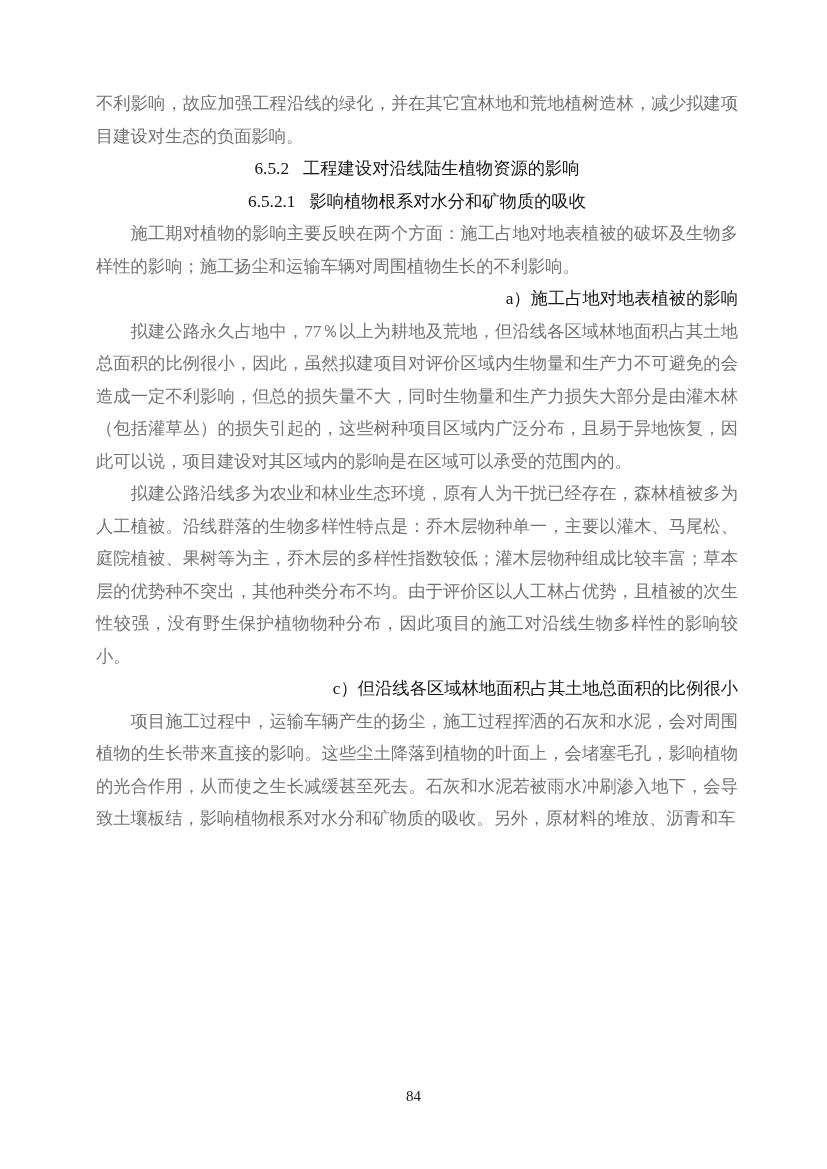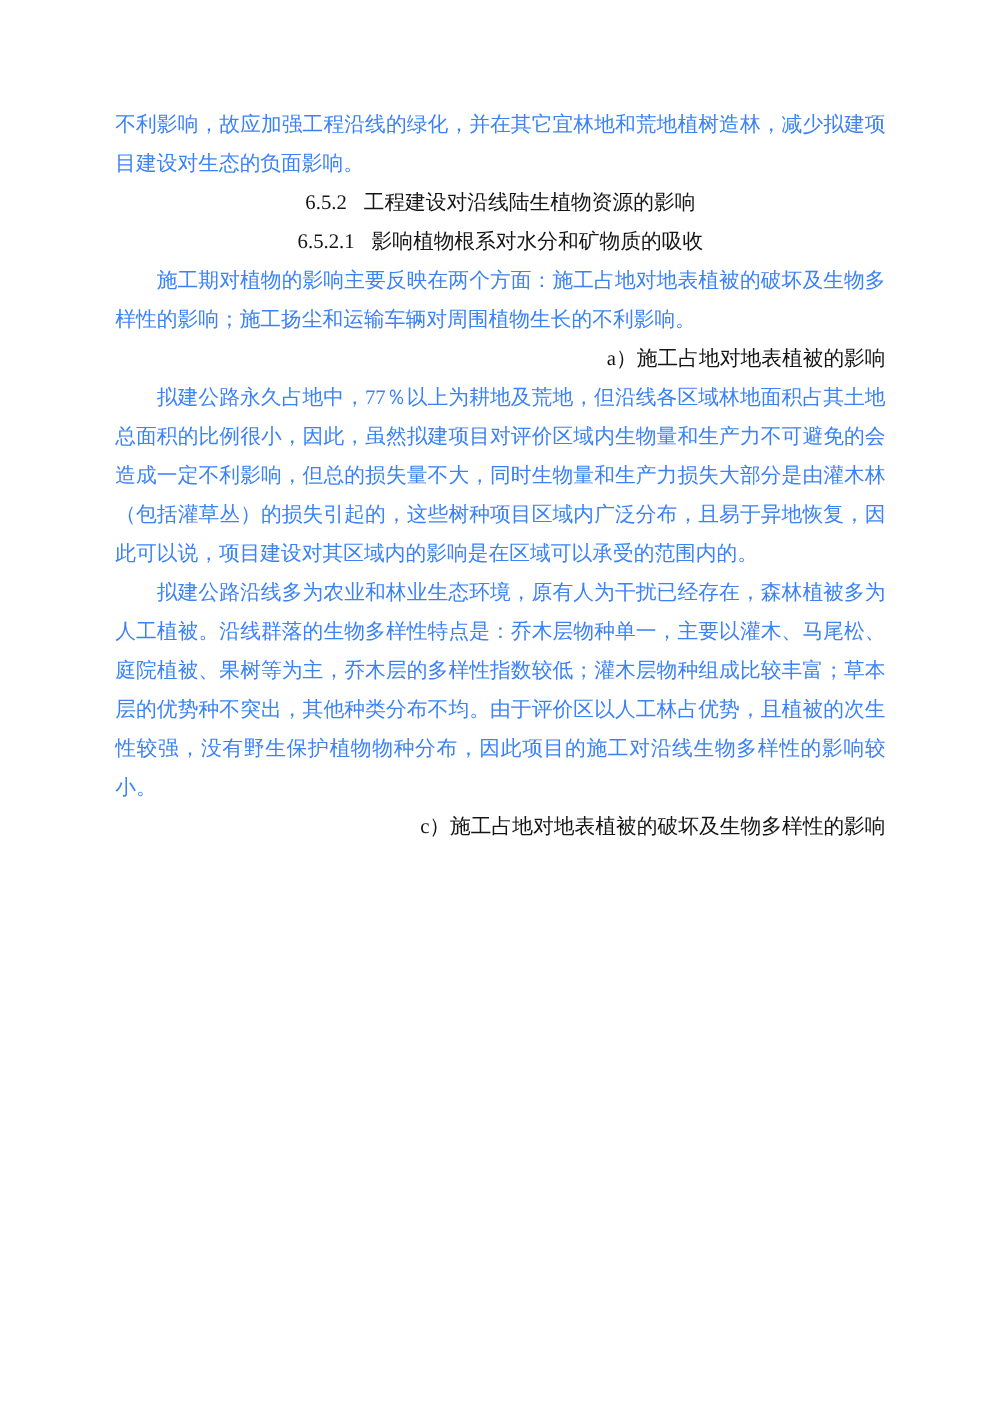--- a/index.html
+++ b/index.html
@@ -26,21 +26,21 @@
     width: 642px;
   }
   .para, .heading, .subitem {
     font-size: 17.3px;
     line-height: 32.5px;
     text-align: justify;
     text-justify: inter-ideograph;
     font-weight: normal;
     word-break: break-all;
   }
-  .para { color: #3b82f6; }
+  .para { color: #737373; }
   .para.indent { text-indent: 2em; }
   .heading { text-align: center; }
   .heading .sec-num { display: inline-block; margin-right: 14px; }
   .subitem { text-align: right; text-indent: 2em; }
   .footer {
     position: absolute;
     left: 0;
     top: 1086px;
     width: 827px;
     text-align: center;
@@ -64,18 +64,22 @@
     <p class="para indent">施工期对植物的影响主要反映在两个方面：施工占地对地表植被的破坏及生物多样性的影响；施工扬尘和运输车辆对周围植物生长的不利影响。</p>
 
     <p class="subitem">a）施工占地对地表植被的影响</p>
 
 
     <p class="para indent">拟建公路永久占地中，77％以上为耕地及荒地，但沿线各区域林地面积占其土地总面积的比例很小，因此，虽然拟建项目对评价区域内生物量和生产力不可避免的会造成一定不利影响，但总的损失量不大，同时生物量和生产力损失大部分是由灌木林（包括灌草丛）的损失引起的，这些树种项目区域内广泛分布，且易于异地恢复，因此可以说，项目建设对其区域内的影响是在区域可以承受的范围内的。</p>
 
 
     <p class="para indent">拟建公路沿线多为农业和林业生态环境，原有人为干扰已经存在，森林植被多为人工植被。沿线群落的生物多样性特点是：乔木层物种单一，主要以灌木、马尾松、庭院植被、果树等为主，乔木层的多样性指数较低；灌木层物种组成比较丰富；草本层的优势种不突出，其他种类分布不均。由于评价区以人工林占优势，且植被的次生性较强，没有野生保护植物物种分布，因此项目的施工对沿线生物多样性的影响较小。</p>
 
-    <p class="subitem">c）施工占地对地表植被的破坏及生物多样性的影响</p>
+    <p class="subitem">c）但沿线各区域林地面积占其土地总面积的比例很小</p>
 
+    <p class="para indent">项目施工过程中，运输车辆产生的扬尘，施工过程挥洒的石灰和水泥，会对周围植物的生长带来直接的影响。这些尘土降落到植物的叶面上，会堵塞毛孔，影响植物的光合作用，从而使之生长减缓甚至死去。石灰和水泥若被雨水冲刷渗入地下，会导致土壤板结，影响植物根系对水分和矿物质的吸收。另外，原材料的堆放、沥青和车</p>
 
   </div>
 
+  <div class="footer">
+    <span>84</span>
+  </div>
 </div>
 
 </body></html>

